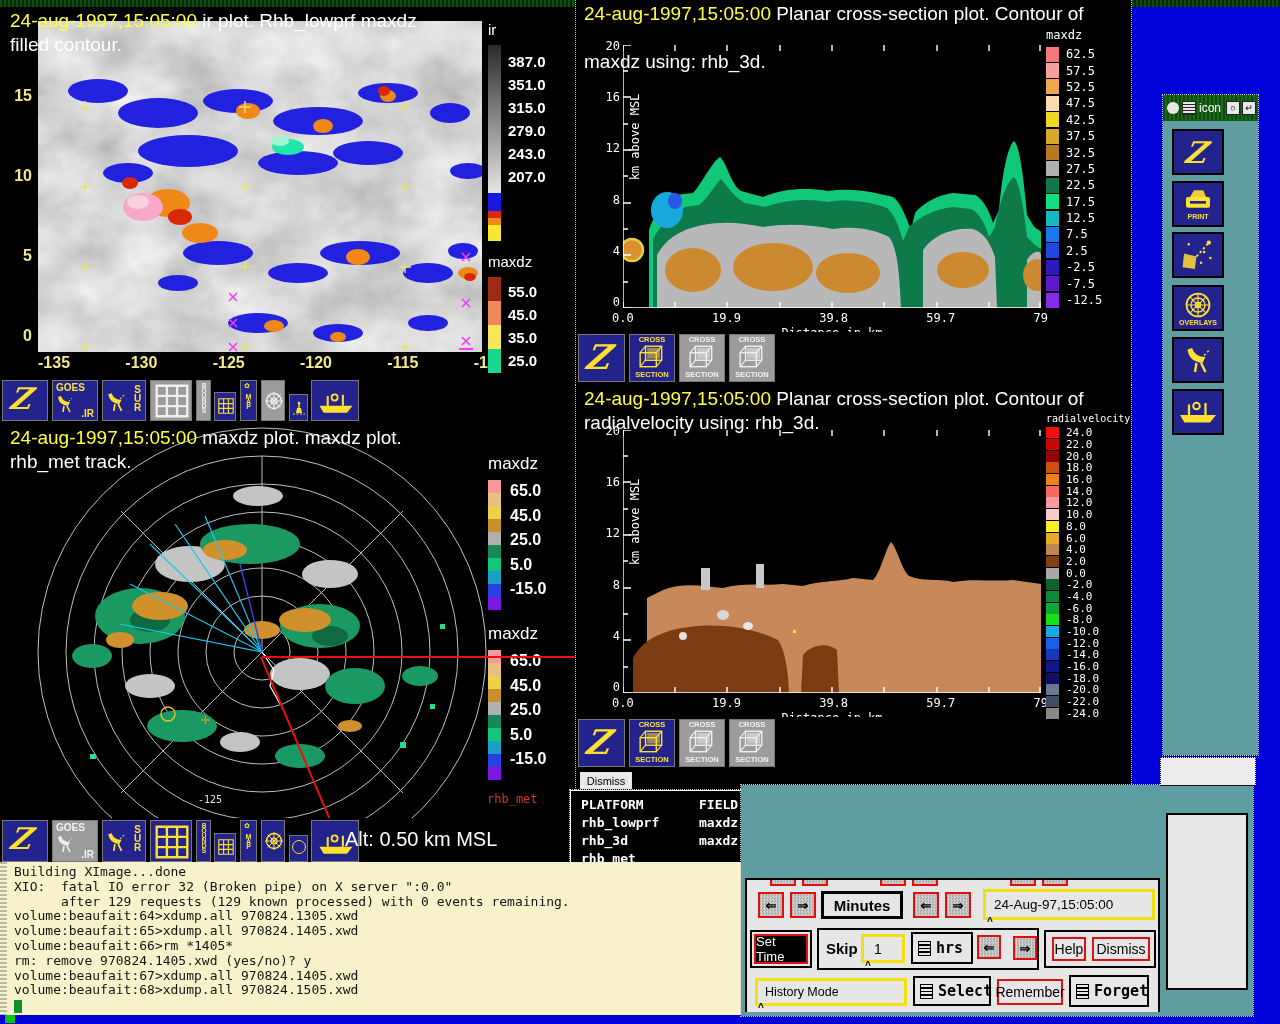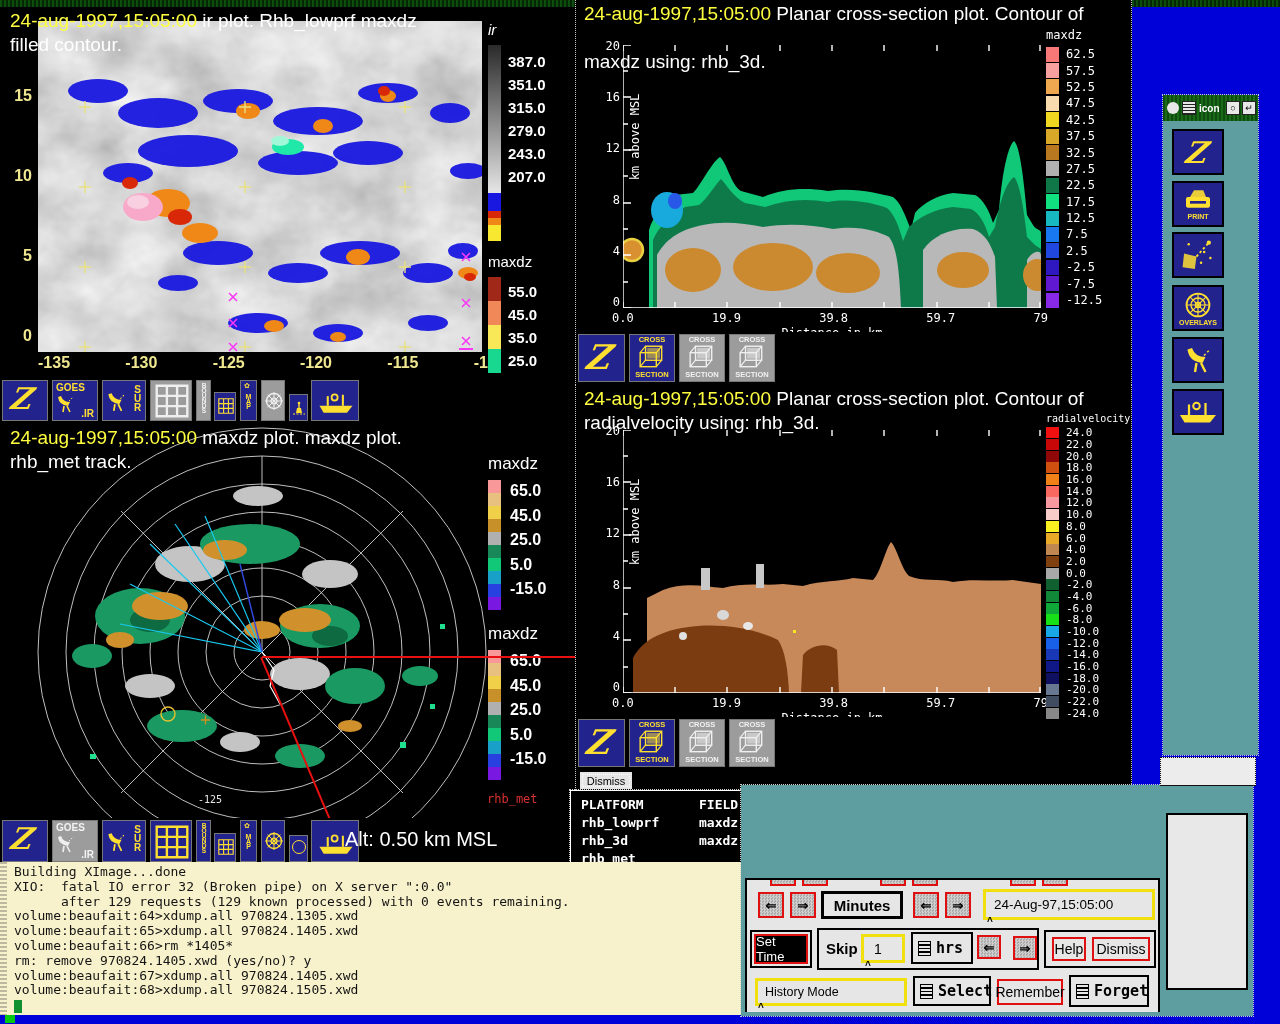--- a/index.html
+++ b/index.html
@@ -210,21 +210,21 @@
     <div class="xticks abs" style="left:38px;top:347px;width:450px;">
         <span class="axis-yellow">-135</span>
         <span class="axis-yellow">-130</span>
         <span class="axis-yellow">-125</span>
         <span class="axis-yellow">-120</span>
         <span class="axis-yellow">-115</span>
         <span class="axis-yellow">-1</span>
       </div>
 
     <div class="abs" style="left:486px;top:14px;width:88px;">
-      <div class="cbar-label" style="position:absolute;left:2px;top:0;font-style:italic;">ir</div>
+      <div class="cbar-label" style="position:absolute;left:2px;top:0;">ir</div>
       <div class="abs" style="left:2px;top:24px;width:13px;height:148px;background:linear-gradient(#2a2a2a,#e6e6e6);"></div>
       <div class="abs" style="left:2px;top:172px;width:13px;height:18px;background:#1818e0;"></div>
       <div class="abs" style="left:2px;top:190px;width:13px;height:7px;background:#d82808;"></div>
       <div class="abs" style="left:2px;top:197px;width:13px;height:7px;background:#f08818;"></div>
       <div class="abs" style="left:2px;top:204px;width:13px;height:16px;background:#f8e830;"></div>
       <div class="yticks abs" style="left:22px;top:32px;height:132px;align-items:center;">
           <span class="cbar-val">387.0</span>
           <span class="cbar-val">351.0</span>
           <span class="cbar-val">315.0</span>
           <span class="cbar-val">279.0</span>
@@ -860,21 +860,21 @@
     <div class="menu-btn" style="left:322px;top:95px;width:80px;height:32px;font-size:15px;border-width:2.5px;">
         <span class="mglyph"></span>
         <span>Forget</span>
       </div>
   </div>
 
   <div class="abs dot-all" style="left:1163px;top:95px;width:95px;height:660px;background:#5f9ea0;">
     <div class="abs" style="left:0;top:0;width:95px;height:26px;background:repeating-linear-gradient(90deg,#0d4d0d 0 2px,#1a6a1a 2px 4px);display:flex;align-items:center;">
       <span style="width:12px;height:12px;border-radius:50%;background:#e8e8e8;margin:0 3px 0 4px;flex:none;"></span>
       <span class="tinybox" style="margin-right:3px;background:repeating-linear-gradient(#e8e8e8 0 2px,#222 2px 3px);"></span>
-      <span style="color:#fff;font-weight:bold;font-size:10px;flex:1;">icon</span>
+      <span style="color:#fff;font-weight:normal;font-size:12px;flex:1;">icon</span>
       <span class="tinybox" style="margin-right:2px;">○</span>
       <span class="tinybox" style="margin-right:2px;">↵</span>
     </div>
     <div class="ipanel-btn" style="top:34px;">
         <span class="zglyph" style="font-size:30px;">Z</span>
       </div>
     <div class="ipanel-btn" style="top:86px;">
       <svg width="30" height="24" style="color:#ffe030;">
           <use href="#sym-printer"></use>
         </svg>

